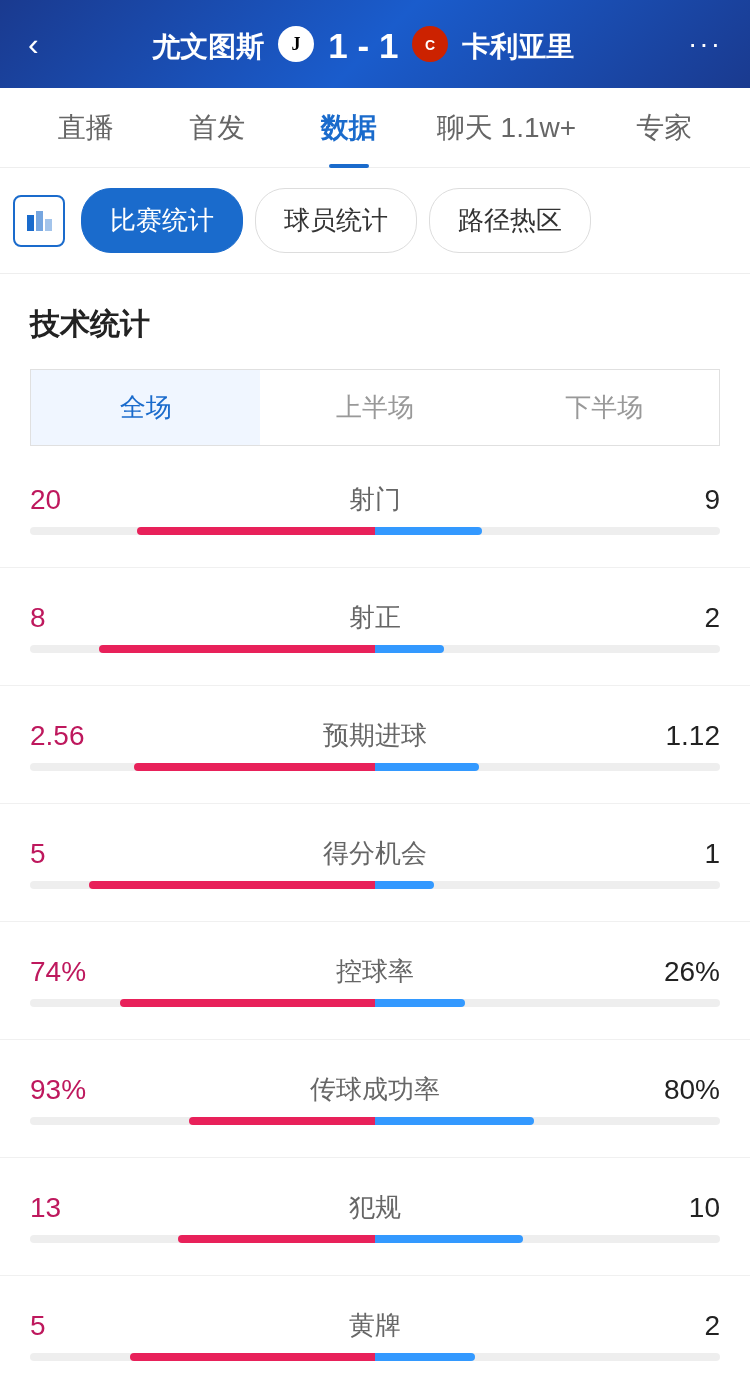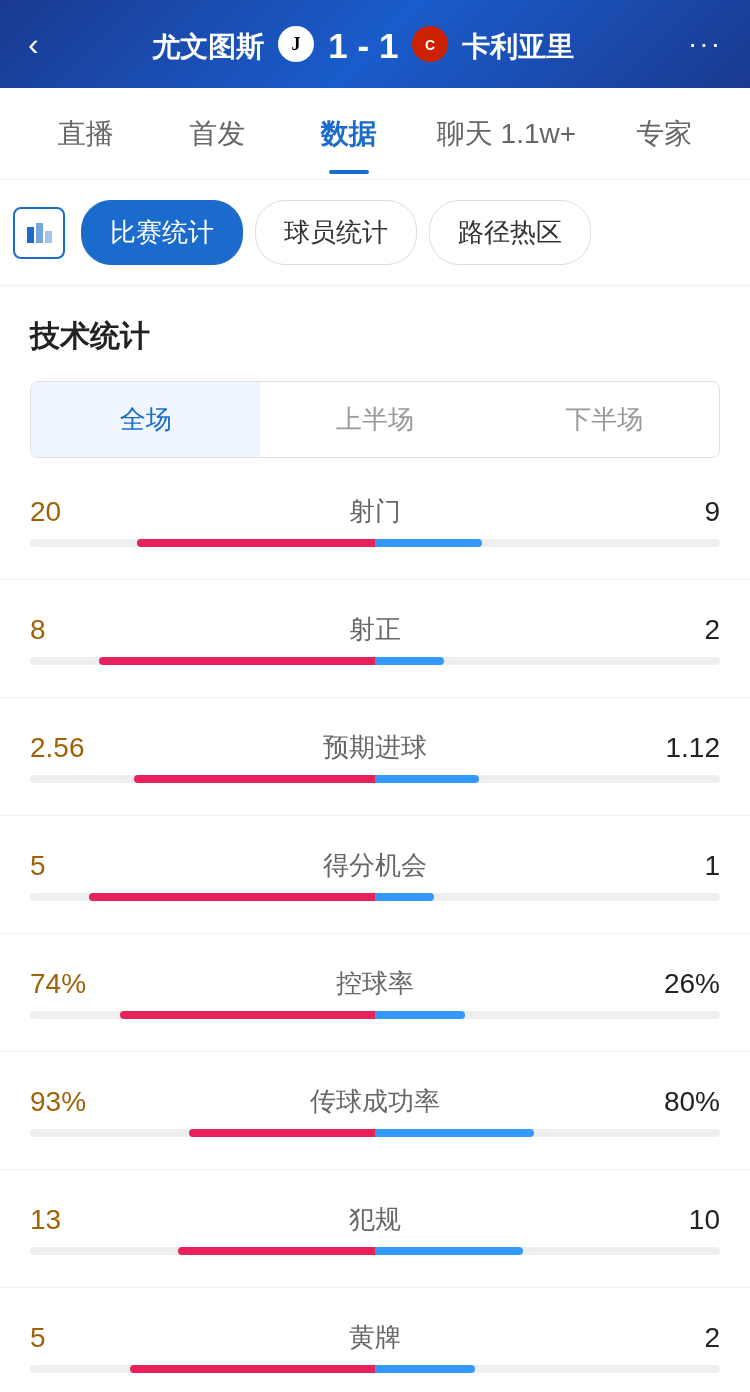--- a/index.html
+++ b/index.html
@@ -53,21 +53,21 @@
       color: white;
       letter-spacing: 2px;
     }
 
     
     .nav-tabs {
       background: white;
       display: flex;
       align-items: center;
       border-bottom: 1px solid #eee;
-      height: 92px;
+      height: 80px;
       padding: 0 20px;
     }
     .nav-tab {
       flex: 1;
       text-align: center;
       font-size: 28px;
       color: #666;
       height: 80px;
       line-height: 80px;
       position: relative;
@@ -136,21 +136,21 @@
       font-size: 30px;
       font-weight: 700;
       color: #222;
       margin-bottom: 24px;
     }
 
     
     .period-tabs {
       display: flex;
       border: 1px solid #e0e0e0;
-      border-radius: 8px;
+      border-radius: 0;
       overflow: hidden;
       margin-bottom: 36px;
     }
     .period-tab {
       flex: 1;
       text-align: center;
       padding: 20px 0;
       font-size: 26px;
       color: #999;
       cursor: pointer;
@@ -165,21 +165,21 @@
       margin-bottom: 32px;
     }
     .stat-labels {
       display: flex;
       justify-content: space-between;
       align-items: center;
       margin-bottom: 10px;
     }
     .stat-left-val {
       font-size: 28px;
-      color: #a16207;
+      color: #be185d;
       font-weight: 500;
       min-width: 80px;
     }
     .stat-name {
       font-size: 26px;
       color: #666;
       text-align: center;
       flex: 1;
     }
     .stat-right-val {

